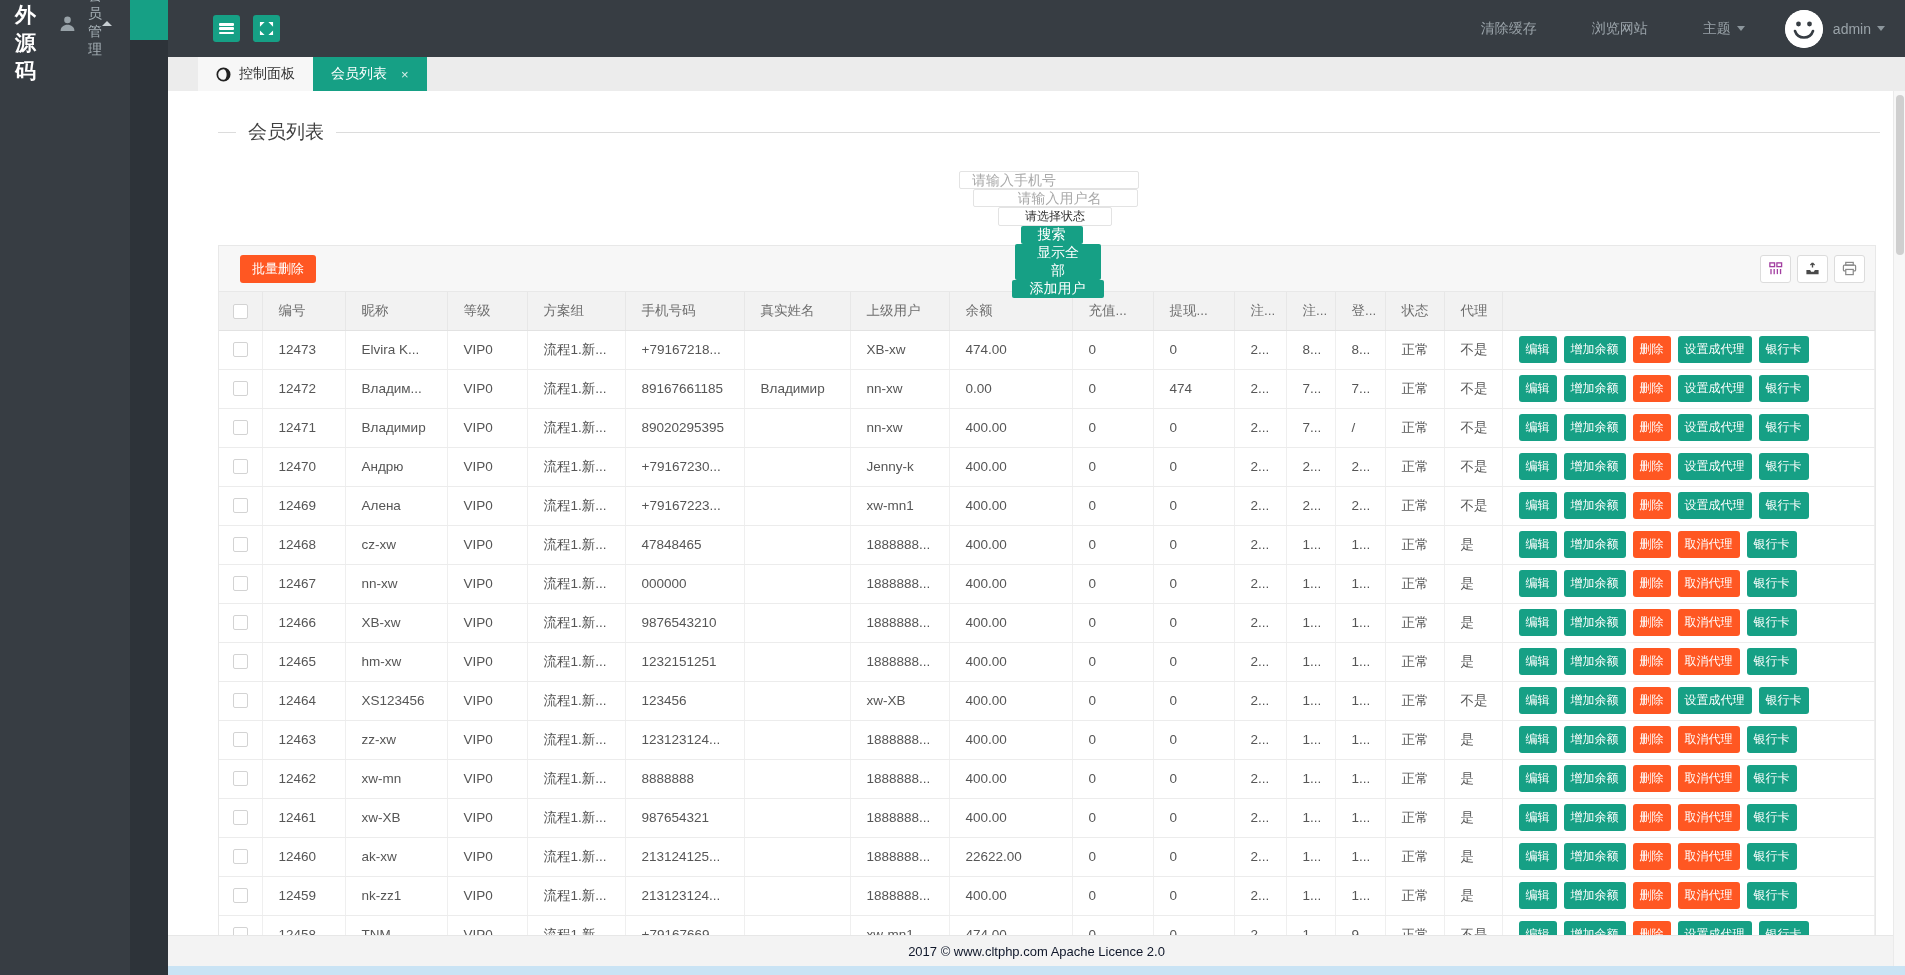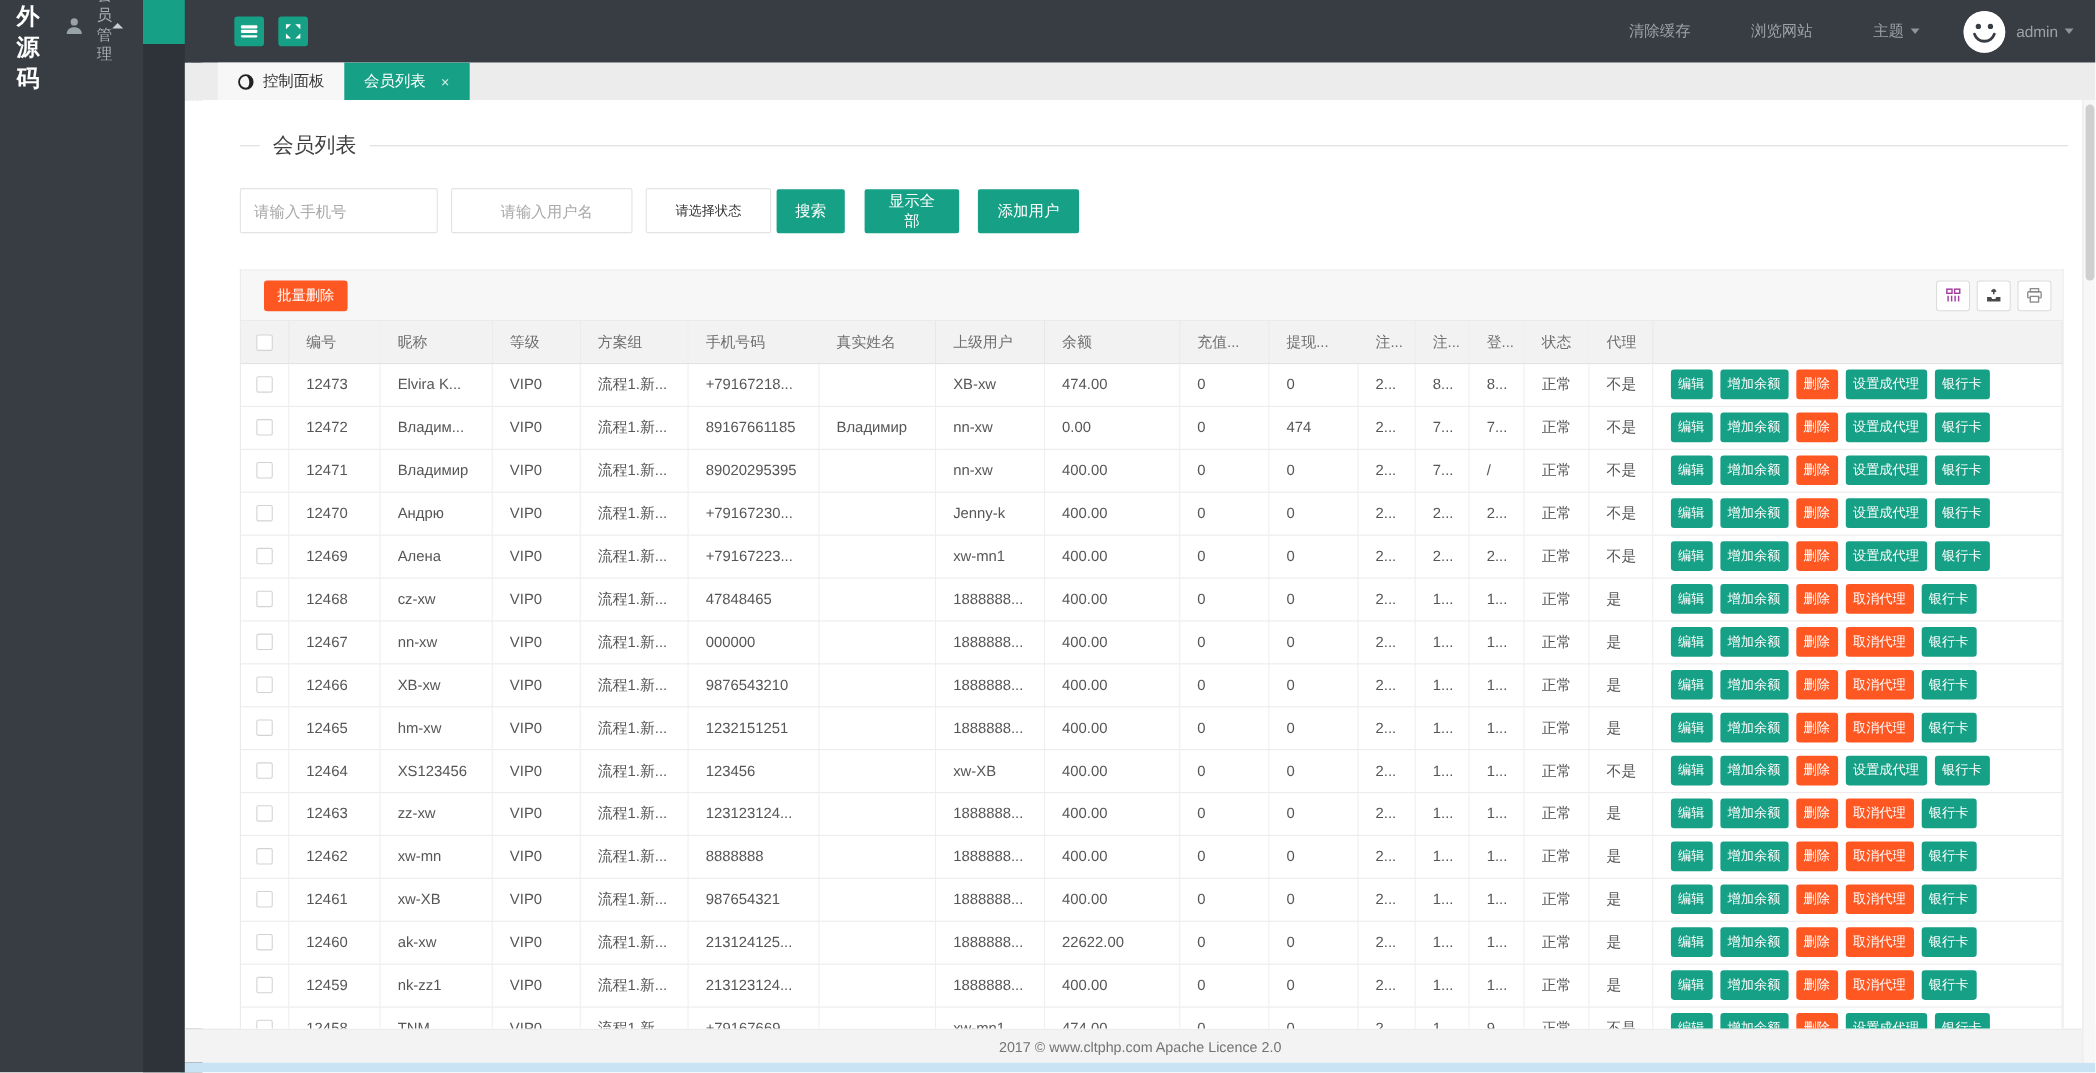--- a/index.html
+++ b/index.html
@@ -39,21 +39,21 @@
   .tab.plain .t-icon { width:15px; height:15px; margin-right:8px; }
   .tab.active { background:#16a085; color:#fff; }
   .tab .close-x { margin-left:14px; font-size:13px; color:#d8efe9; cursor:pointer; }
 
   
   .content { height:844px; background:#fff; padding:0 25px 0 50px; overflow:hidden; position:relative; }
   .fieldset-title { margin-top:28px; display:flex; align-items:center; color:#404040; font-size:19px; }
   .fieldset-title::before { content:""; width:18px; border-top:1px solid #dcdcdc; margin-right:12px; }
   .fieldset-title::after { content:""; flex:1; border-top:1px solid #dcdcdc; margin-left:12px; }
 
-  .search-row { margin-top:26px; display:flex; align-items:center; height:41px; }
+  .search-row { margin-top:26px; display:flex; align-items:center; height:41px;flex-direction:column; }
   .s-input { height:41px; border:1px solid #e3e3e3; border-radius:2px; padding:0 12px; font-size:14px; color:#333; width:180px; font-family:inherit; }
   .s-input::placeholder { color:#a9a9a9; }
   .s-input + .s-input { margin-left:12px; width:165px;padding-left:44px; }
   .s-select { height:41px; width:114px; border:1px solid #e3e3e3; border-radius:2px; margin-left:12px; display:flex; align-items:center; justify-content:center; color:#333; font-size:12px; background:#fff; cursor:pointer; }
   .btn { height:40px; border:none; border-radius:2px; background:#16a085; color:#fff; font-size:14px; padding:0 16px; cursor:pointer; font-family:inherit; }
   .btn.search { margin-left:5px; width:62px; }
   .btn.showall { margin-left:18px; width:86px; }
   .btn.adduser { margin-left:17px; width:92px; }
 
   
@@ -67,21 +67,21 @@
   table.grid th { background:#f2f2f2; font-weight:normal; color:#6e6e6e; height:38px; text-align:left; padding:0 0 0 16px; border-right:1px solid #e7e7e7; border-bottom:1px solid #e2e2e2; overflow:hidden; white-space:nowrap; }
   table.grid td { height:39px; padding:0 0 0 16px; border-right:1px solid #efefef; border-bottom:1px solid #ececec; overflow:hidden; white-space:nowrap; background:#fff; }
   table.grid th.ck, table.grid td.ck { text-align:center; padding:0; }
   .cbox { width:15px; height:15px; border:1px solid #d3d3d3; border-radius:2px; background:#fff; display:inline-block; vertical-align:middle; cursor:pointer; }
   td.actions { padding-left:9px; }
   .abtn { display:inline-block; border:none; border-radius:3px; color:#fff; font-size:12px; padding:5px 7px; margin-right:7px; cursor:pointer; font-family:inherit; }
   .abtn.teal { background:#16a085; }
   .abtn.orange { background:#ff5722; }
 
   
-  .footer { height:31px; background:#f3f3f3; border-top:1px solid #e7e7e7; display:flex; align-items:center; justify-content:center; color:#737373; font-size:13px; flex:0 0 31px; }
+  .footer { height:31px; background:#f3f3f3; border-top:1px solid #e7e7e7; display:flex; align-items:center; justify-content:center; color:#0f172a; font-size:13px; flex:0 0 31px; }
   .hscroll { height:9px; background:#c9e3f4; flex:0 0 9px; }
   .vscroll { position:absolute; right:0; top:91px; bottom:9px; width:12px; background:#f7f7f7; border-left:1px solid #eaeaea; }
   .vthumb { position:absolute; top:4px; left:2px; width:8px; height:160px; background:#cfcfcf; border-radius:4px; }
 
   .hamb { width:15px; height:11px; display:flex; flex-direction:column; justify-content:space-between; }
   .hamb span { height:2.5px; background:#fff; border-radius:1px; }
 </style>
 </head>
 <body>
 

